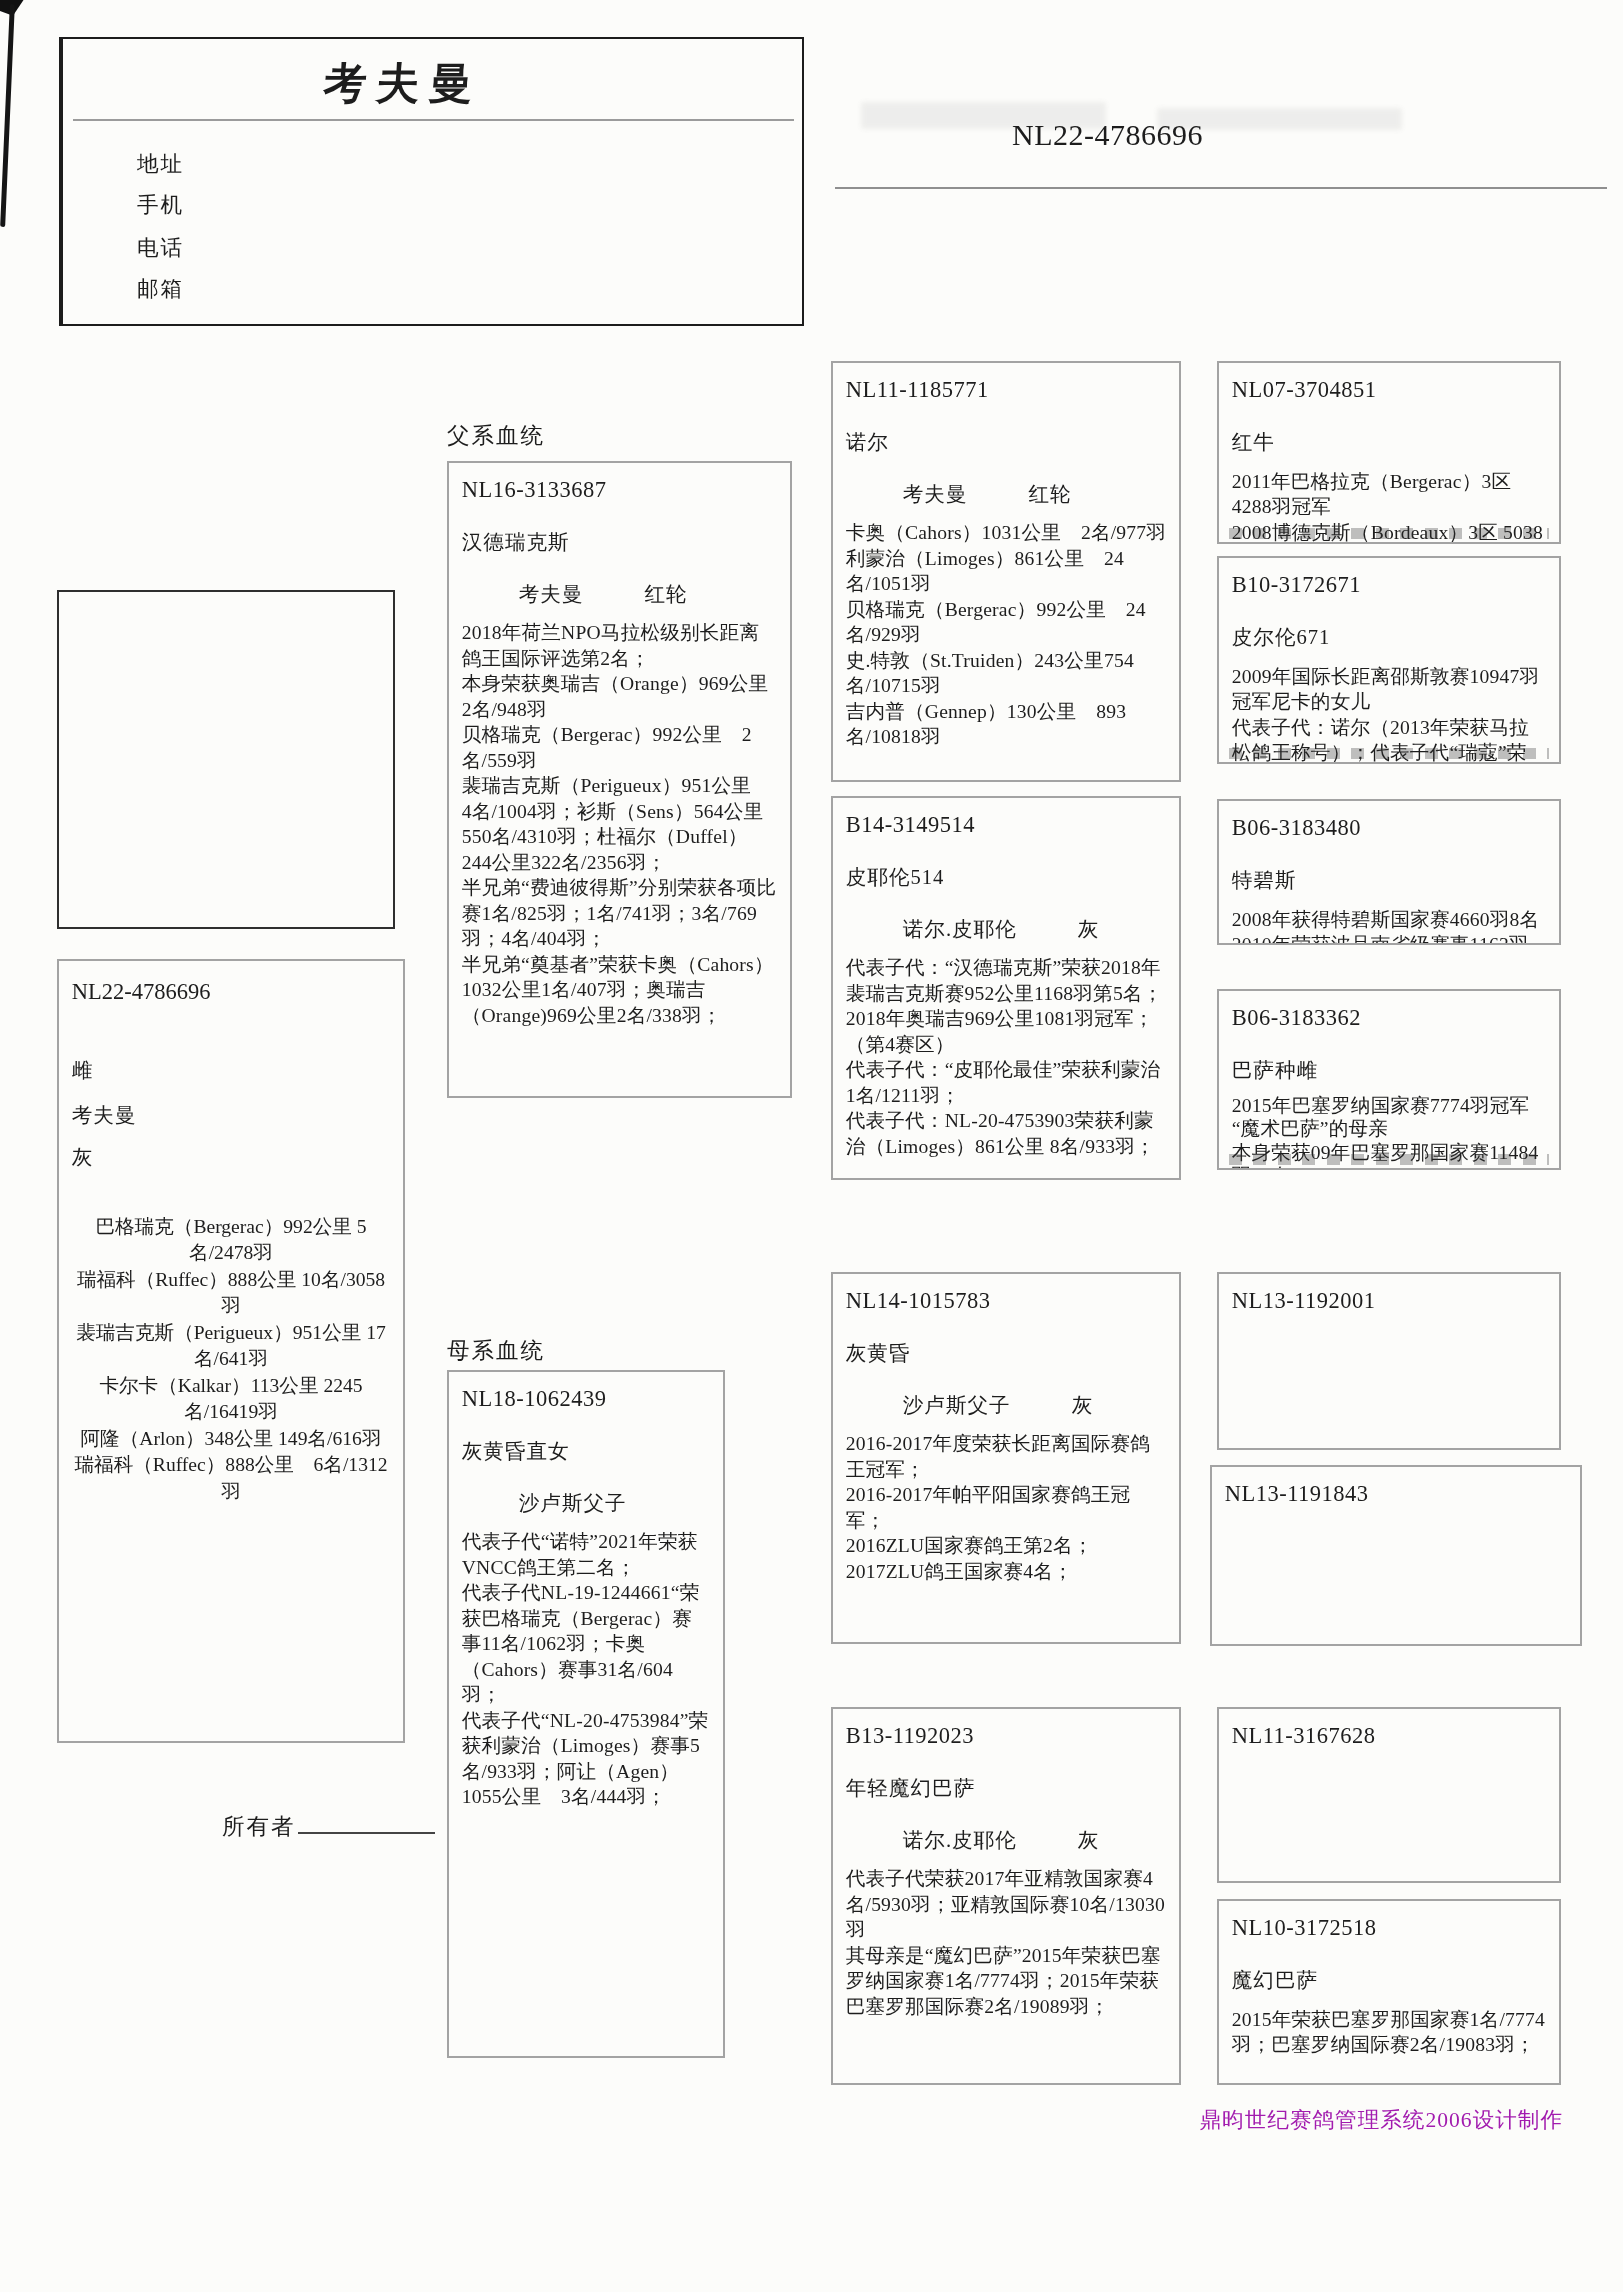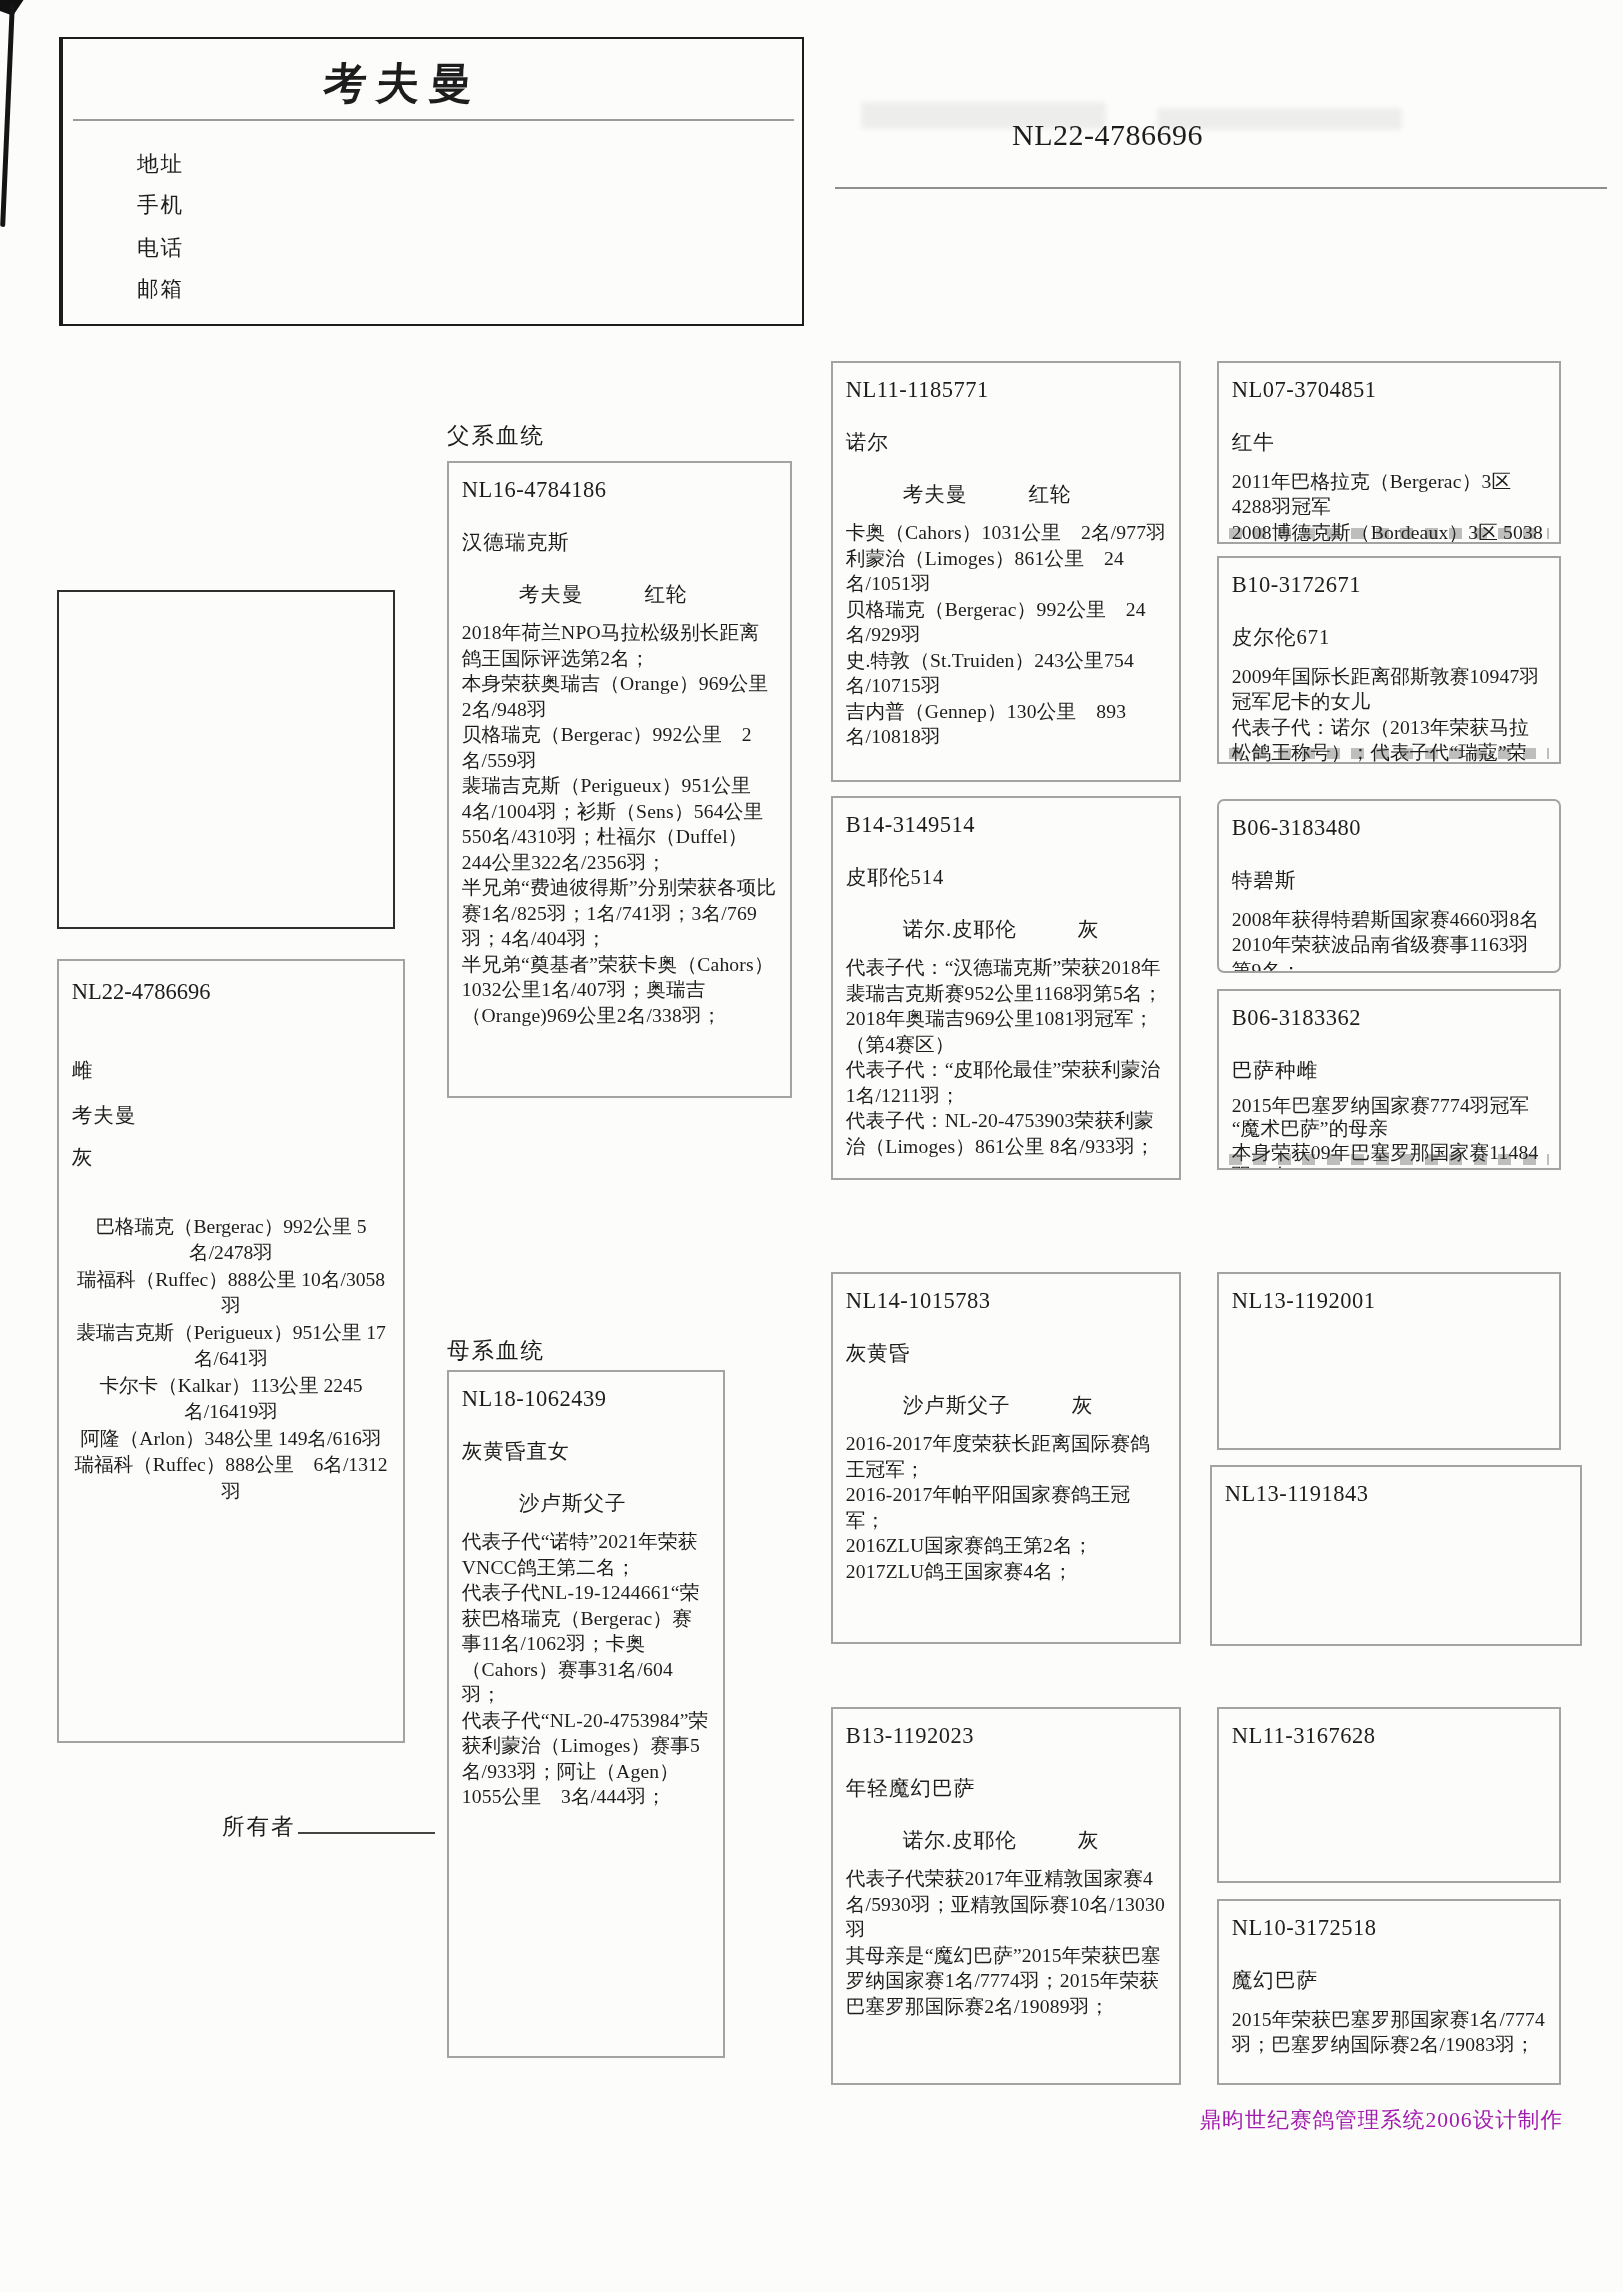--- a/index.html
+++ b/index.html
@@ -82,21 +82,21 @@
     <div class="s-color">灰</div>
     <div class="s-results">巴格瑞克（Bergerac）992公里 5名/2478羽
 瑞福科（Ruffec）888公里 10名/3058羽
 裴瑞吉克斯（Perigueux）951公里 17名/641羽
 卡尔卡（Kalkar）113公里 2245名/16419羽
 阿隆（Arlon）348公里 149名/616羽
 瑞福科（Ruffec）888公里　6名/1312羽</div>
   </div>
 
   <div class="pbox" style="left:447px;top:461px;width:345px;height:637px;">
-    <div class="ring">NL16-4784186</div>
+    <div class="ring">NL16-3133687</div>
     <div class="name">汉德瑞克斯</div>
     <div class="lineage">
       <span>考夫曼</span><span class="color">红轮</span>
     </div>
     <div class="pbody">2018年荷兰NPO马拉松级别长距离鸽王国际评选第2名；
 本身荣获奥瑞吉（Orange）969公里　2名/948羽
 贝格瑞克（Bergerac）992公里　2名/559羽
 裴瑞吉克斯（Perigueux）951公里　4名/1004羽；衫斯（Sens）564公里550名/4310羽；杜福尔（Duffel）244公里322名/2356羽；
 半兄弟“费迪彼得斯”分别荣获各项比赛1名/825羽；1名/741羽；3名/769羽；4名/404羽；
 半兄弟“奠基者”荣获卡奥（Cahors）1032公里1名/407羽；奥瑞吉（Orange)969公里2名/338羽；</div>
@@ -167,21 +167,21 @@
   </div>
 
   <div class="pbox" style="left:1217px;top:556px;width:344px;height:208px;">
     <div class="ring">B10-3172671</div>
     <div class="name">皮尔伦671</div>
     <div class="pbody">2009年国际长距离邵斯敦赛10947羽冠军尼卡的女儿
 代表子代：诺尔（2013年荣获马拉松鸽王称号）；代表子代“瑞蔻”荣获</div>
     <div class="ghost"></div>
   </div>
 
-  <div class="pbox" style="left:1217px;top:799px;width:344px;height:174px;border-radius:7px;">
+  <div class="pbox" style="left:1217px;top:799px;width:344px;height:146px;">
     <div class="ring">B06-3183480</div>
     <div class="name">特碧斯</div>
     <div class="pbody">2008年获得特碧斯国家赛4660羽8名
 2010年荣获波品南省级赛事1163羽第9名；</div>
   </div>
 
   <div class="pbox" style="left:1217px;top:989px;width:344px;height:181px;">
     <div class="ring">B06-3183362</div>
     <div class="name">巴萨种雌</div>
     <div class="pbody" style="margin-top:9.8px;line-height:23.5px;">2015年巴塞罗纳国家赛7774羽冠军

